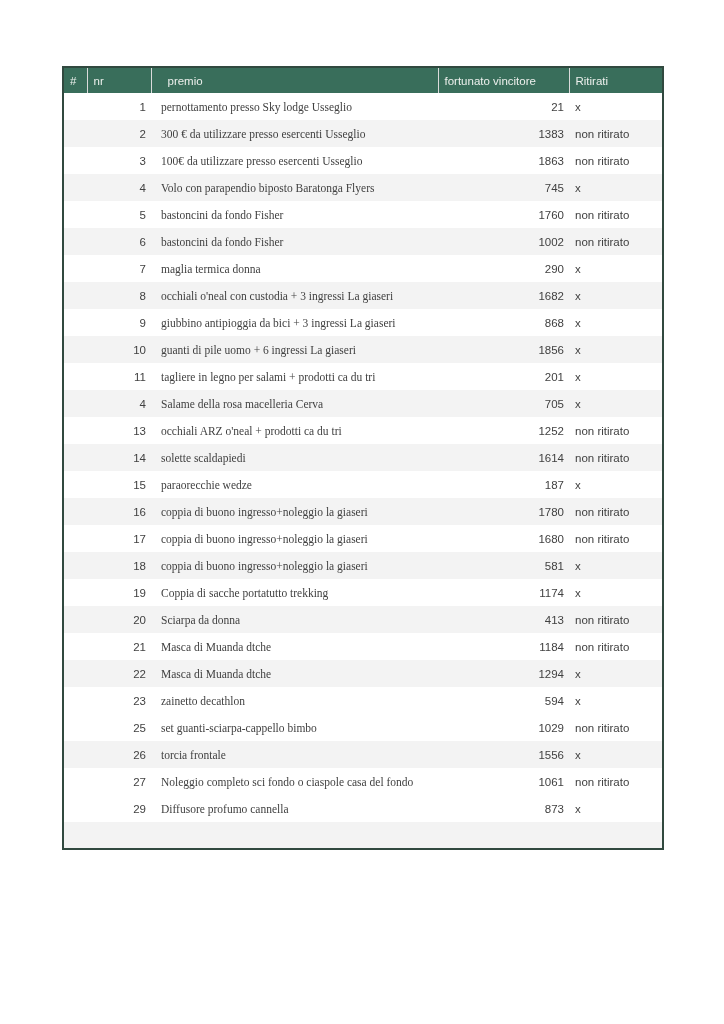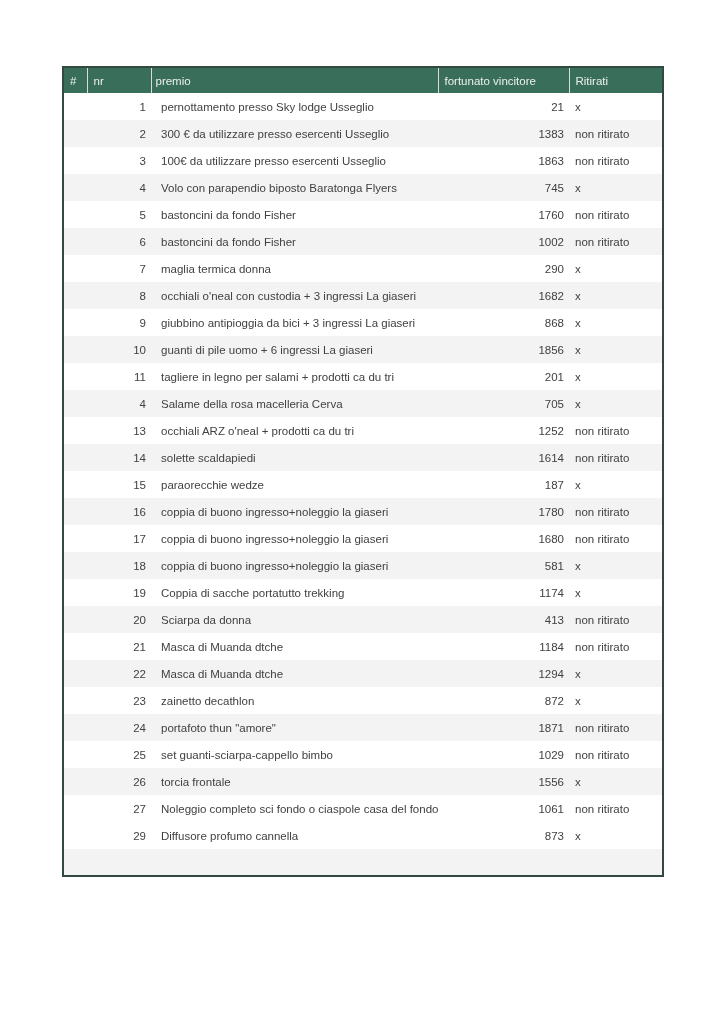--- a/index.html
+++ b/index.html
@@ -27,34 +27,34 @@
     color: var(--header-text, #EDF0ED);
     font-weight: normal;
     height: 26px;
     text-align: left;
     padding: 0 0 0 6px;
     border-top: 2px solid var(--border, #31493F);
     border-left: 1px solid rgba(0,0,0,0.14);
     white-space: nowrap; overflow: hidden;
   }
   thead th:first-child { border-left: none; }
-  thead th.h-premio { padding-left: 4px; }
+  thead th.h-premio { padding-left: 16px; }
 
   tbody td {
     height: 27px;
     color: var(--body-text, #414141);
     padding: 0;
     white-space: nowrap;
     overflow: hidden;
     vertical-align: middle;
   }
   tbody tr.alt td { background: var(--row-alt-bg, #F3F3F3); }
 
   td.c-nr   { text-align: right; padding-right: 5px; }
-  td.c-premio { padding-left: 10px; }
+  td.c-premio { padding-left: 10px; font-family: Liberation Serif, serif; }
   td.c-vinc { text-align: right; padding-right: 5px; }
   td.c-rit  { padding-left: 6px; }
   tr.empty-row td { height: 27px; }
 </style>
 </head>
 <body>
 
 <div class="page">
   <table class="prize-table">
     <colgroup>
@@ -225,29 +225,22 @@
           <td class="c-hash"></td>
           <td class="c-nr">22</td>
           <td class="c-premio">Masca di Muanda dtche</td>
           <td class="c-vinc">1294</td>
           <td class="c-rit">x</td>
         </tr>
         <tr>
           <td class="c-hash"></td>
           <td class="c-nr">23</td>
           <td class="c-premio">zainetto decathlon</td>
-          <td class="c-vinc">872</td>
-          <td class="c-rit">x</td>
-        </tr>
-        <tr class="alt">
-          <td class="c-hash"></td>
-          <td class="c-nr">24</td>
-          <td class="c-premio">portafoto thun "amore"</td>
-          <td class="c-vinc">1871</td>
-          <td class="c-rit">non ritirato</td>
+          <td class="c-vinc">594</td>
+          <td class="c-rit">x</td>
         </tr>
         <tr>
           <td class="c-hash"></td>
           <td class="c-nr">25</td>
           <td class="c-premio">set guanti-sciarpa-cappello bimbo</td>
           <td class="c-vinc">1029</td>
           <td class="c-rit">non ritirato</td>
         </tr>
         <tr class="alt">
           <td class="c-hash"></td>

